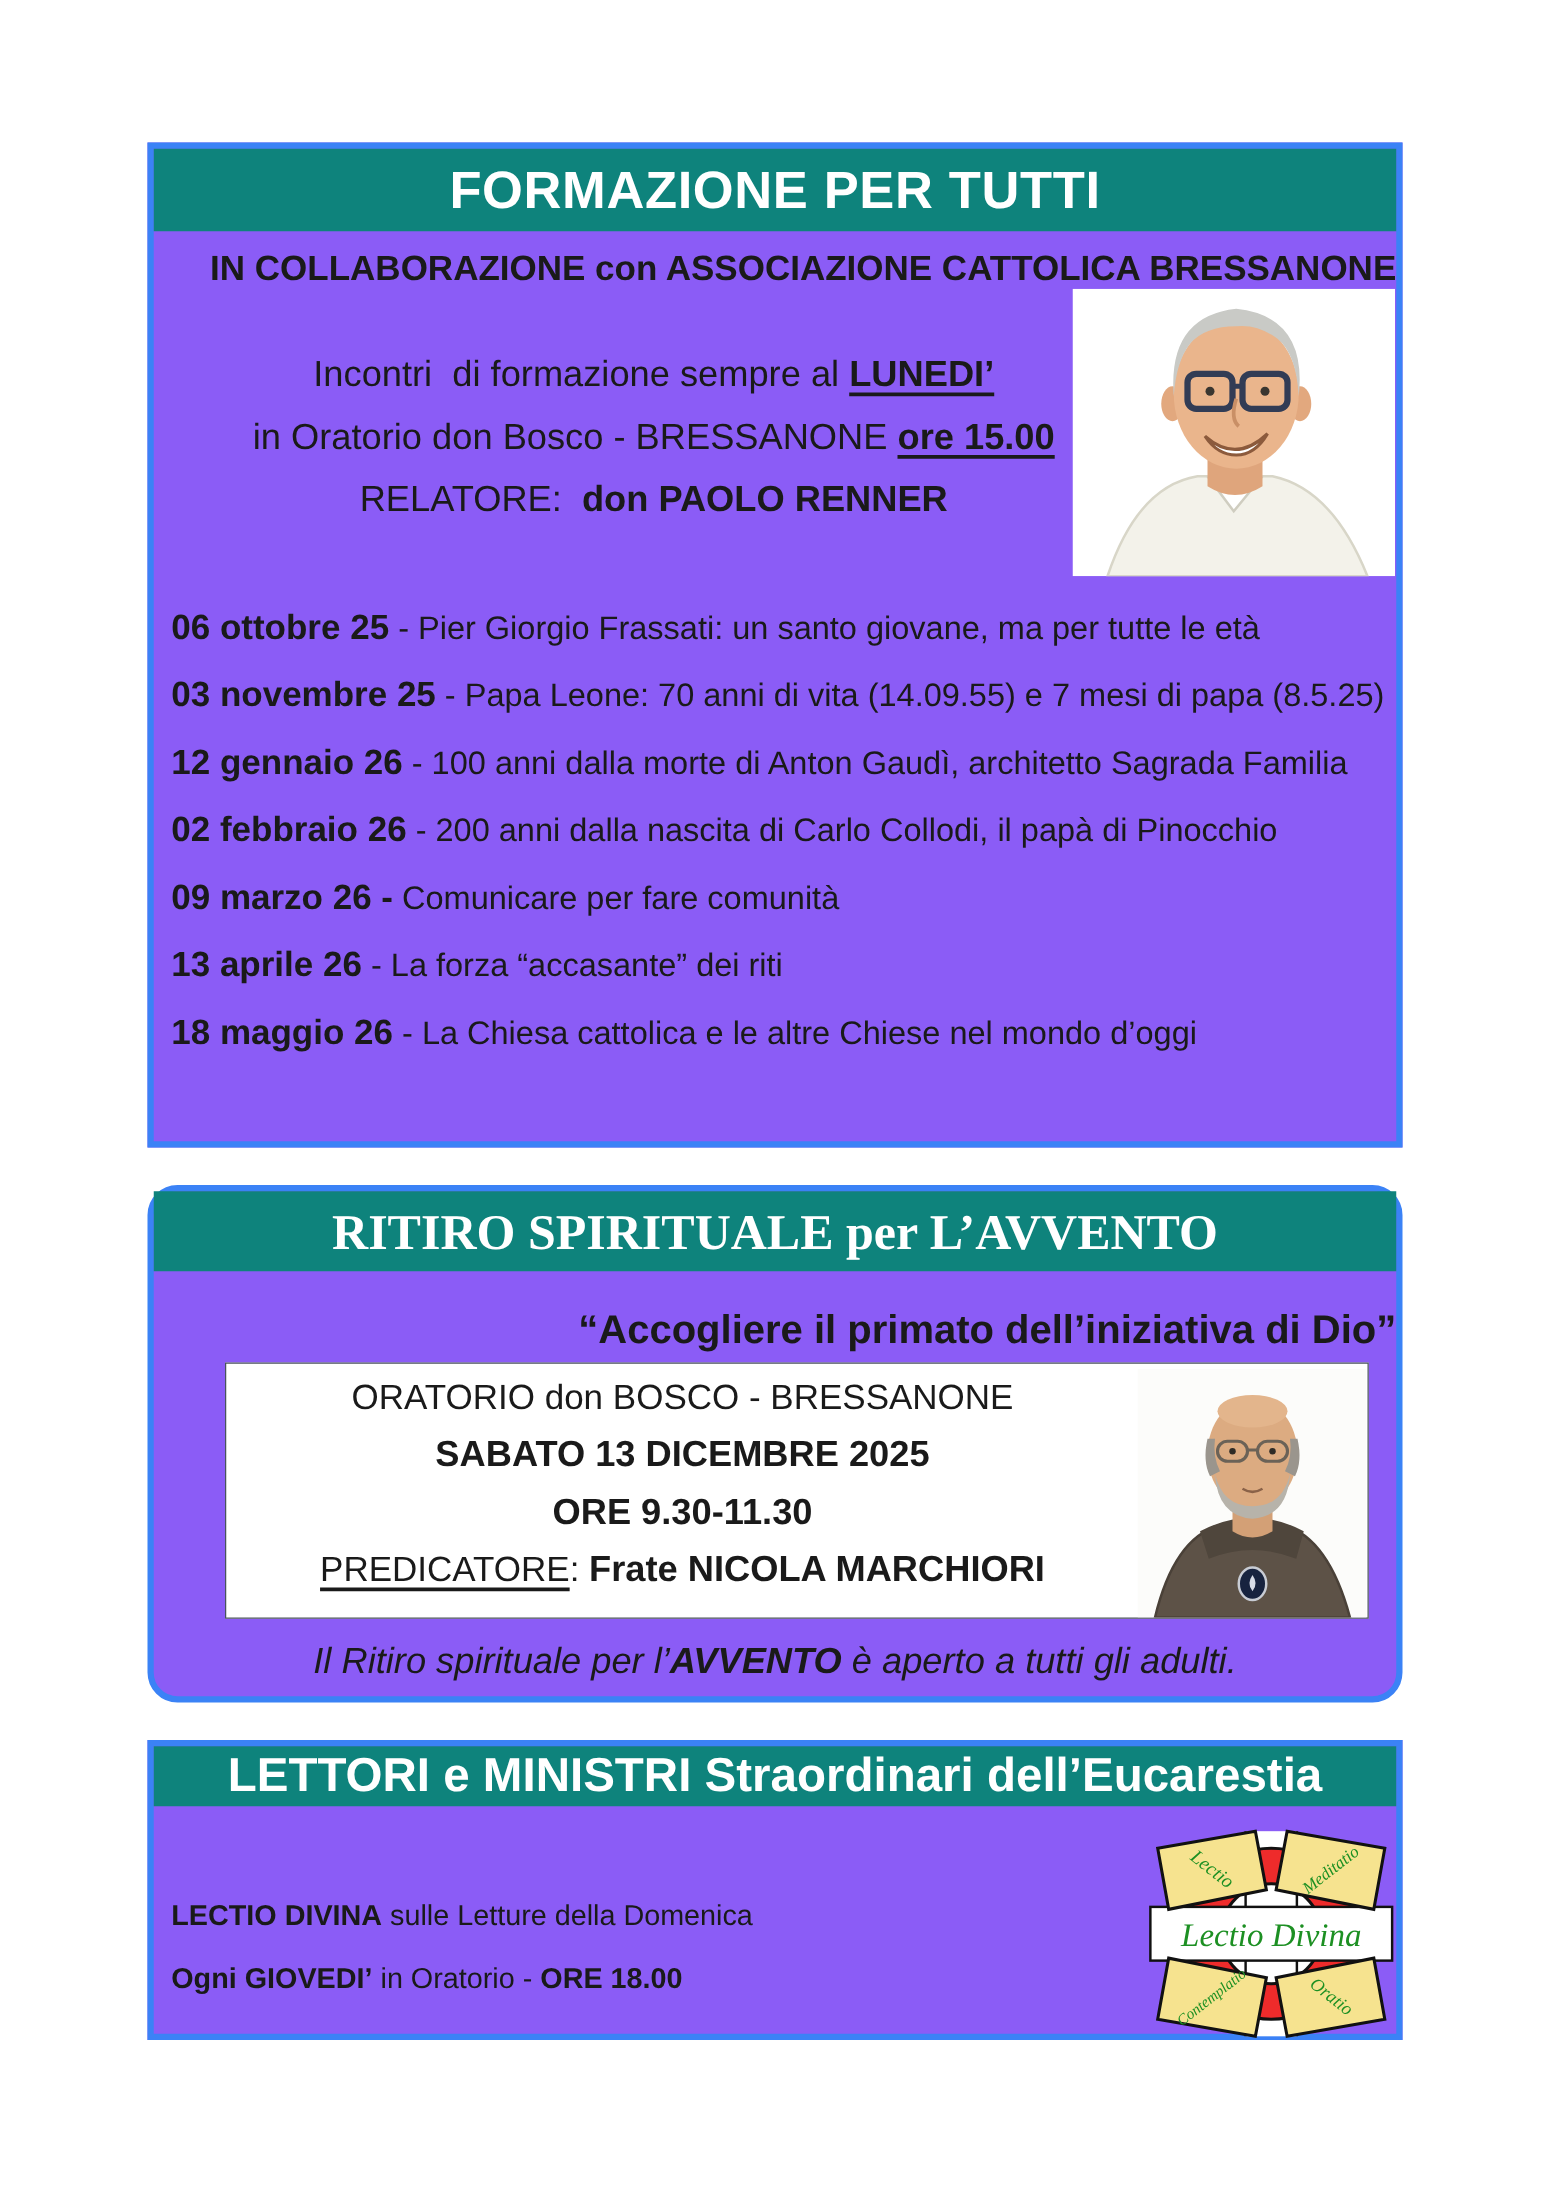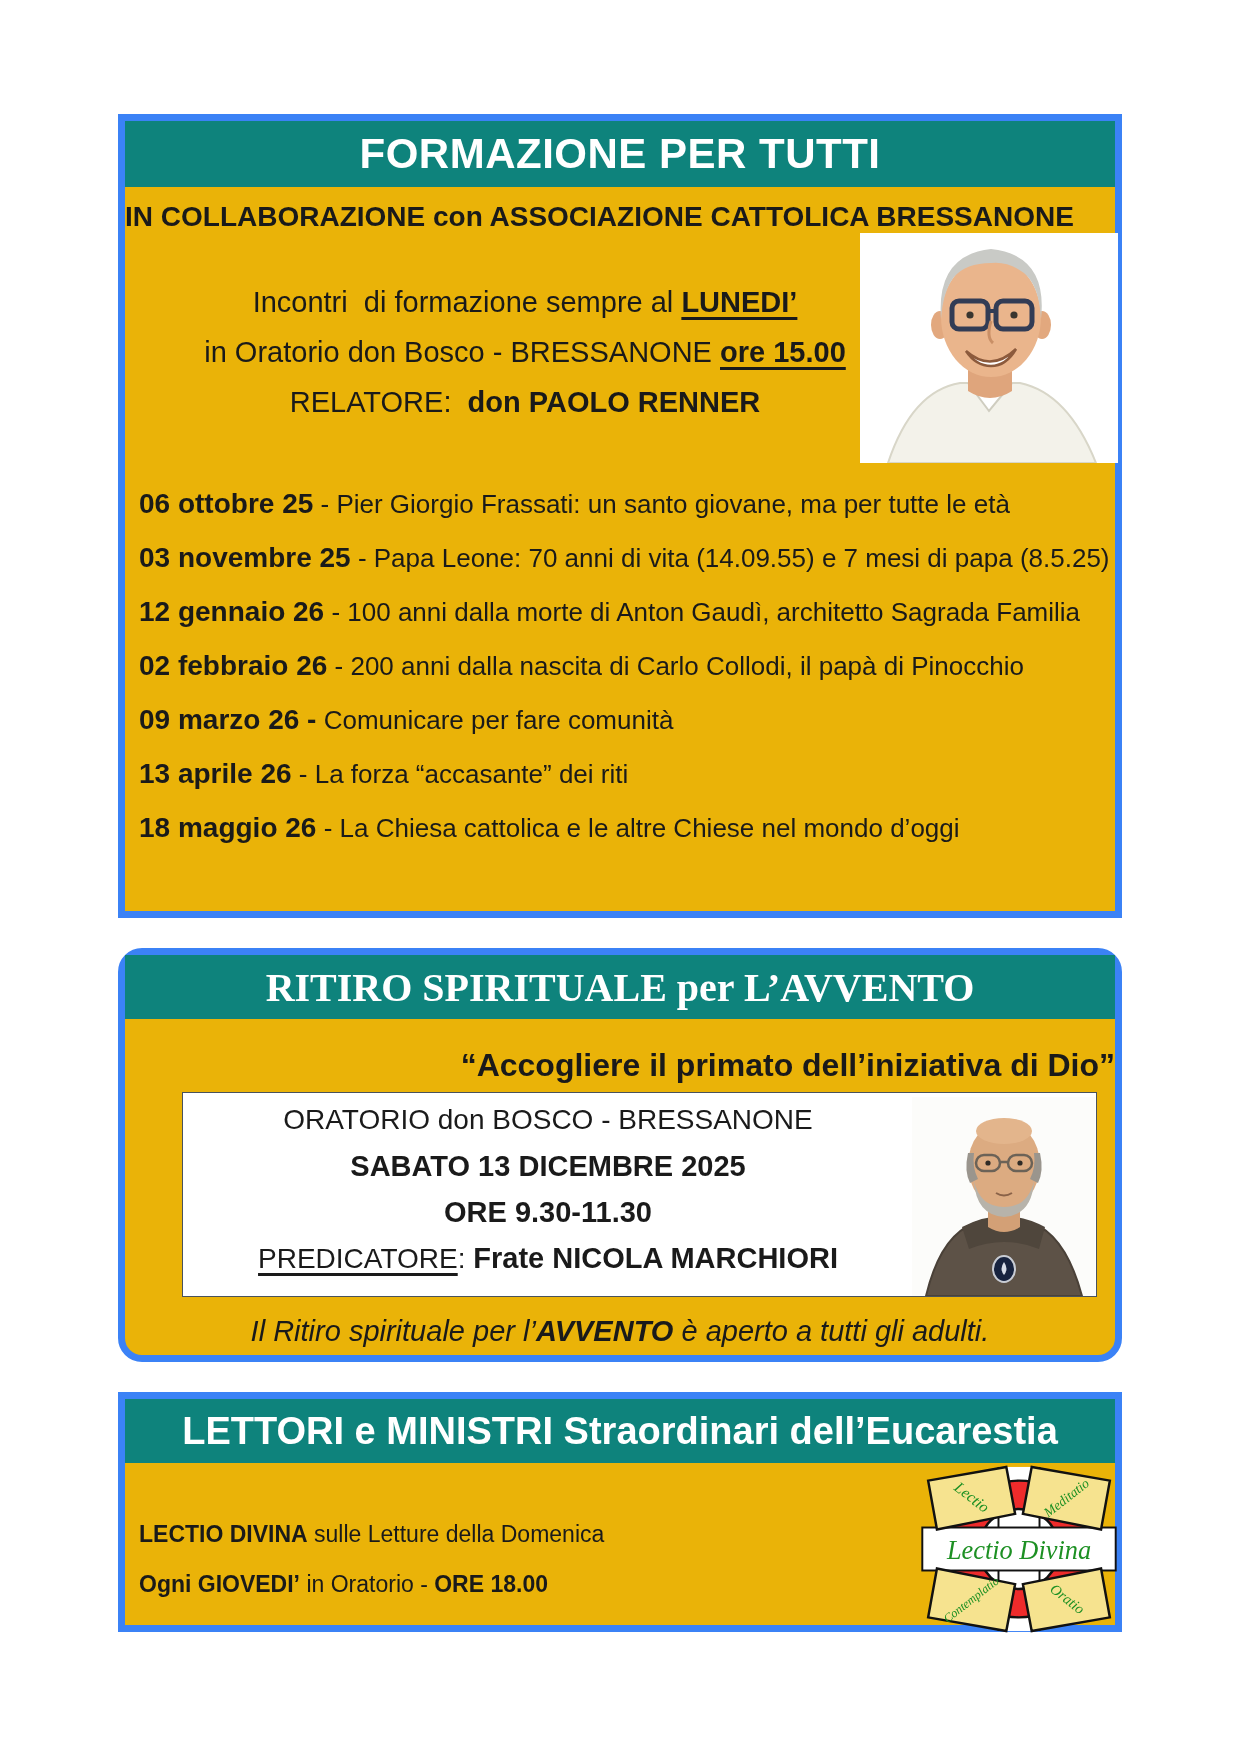--- a/index.html
+++ b/index.html
@@ -1,27 +1,27 @@
 <!DOCTYPE html>
 <html><head>
 <meta charset="utf-8">
 <style>
   html,body{margin:0;padding:0;background:#ffffff;}
   .page{position:relative;width:1240px;height:1752px;background:#ffffff;margin:0 auto;
         font-family:"Liberation Sans",sans-serif;color:#1a1a1a;overflow:hidden;}
-  .box{position:absolute;background:#eab308;border:7px solid #3b82f6;box-sizing:border-box;}
+  .box{position:absolute;background:#8b5cf6;border:5px solid #3b82f6;box-sizing:border-box;}
   .box1{left:118px;top:114px;width:1004px;height:804px;}
   .box2{left:118px;top:948px;width:1004px;height:414px;border-radius:24px;}
   .box3{left:118px;top:1392px;width:1004px;height:240px;}
   .bar{position:absolute;left:0;top:0;right:0;background:#0e837c;color:#ffffff;
        display:flex;align-items:center;justify-content:center;}
   .bar1{height:66px;font-size:42px;font-weight:700;letter-spacing:.5px;}
   .bar2{height:64px;font-family:"Liberation Serif",serif;font-size:40px;font-weight:700;}
-  .bar3{height:64px;font-size:38px;font-weight:700;}
-  .subtitle{position:absolute;top:80px;left:0;right:0;text-align:left;
+  .bar3{height:48px;font-size:38px;font-weight:700;}
+  .subtitle{position:absolute;top:80px;left:0;right:0;text-align:right;
             font-size:28px;font-weight:700;}
   .intro{position:absolute;top:156px;left:20px;width:760px;text-align:center;
          font-size:29px;line-height:50px;}
   .intro .pre{white-space:pre-wrap;}
   .b{font-weight:700;}
   .u{text-decoration:underline;text-decoration-thickness:3px;text-underline-offset:5px;}
   .photo1{position:absolute;left:735px;top:112px;width:258px;height:230px;}
   .events{position:absolute;left:14px;right:8px;top:356px;font-size:26px;line-height:54px;}
   .event-row{white-space:nowrap;}
   .event-date{font-weight:700;font-size:28px;}

